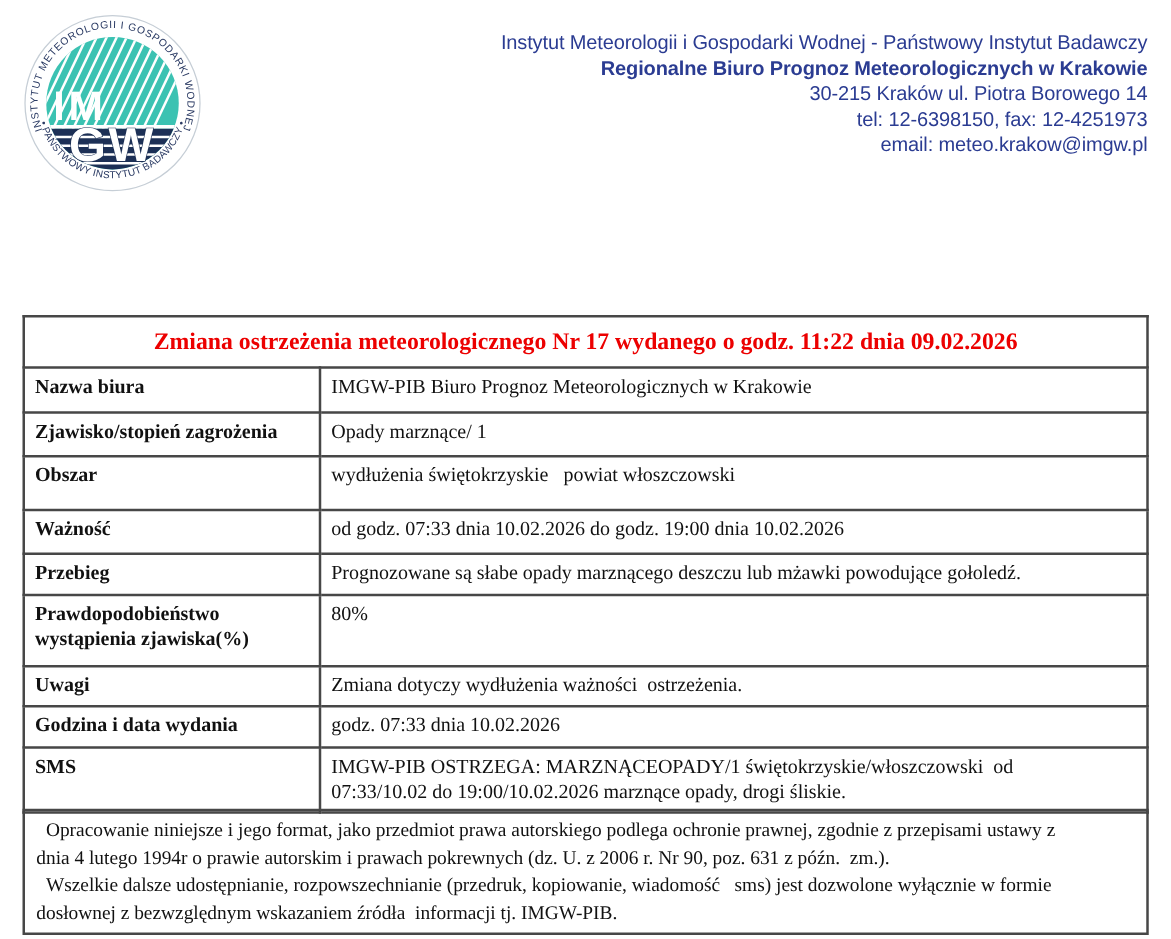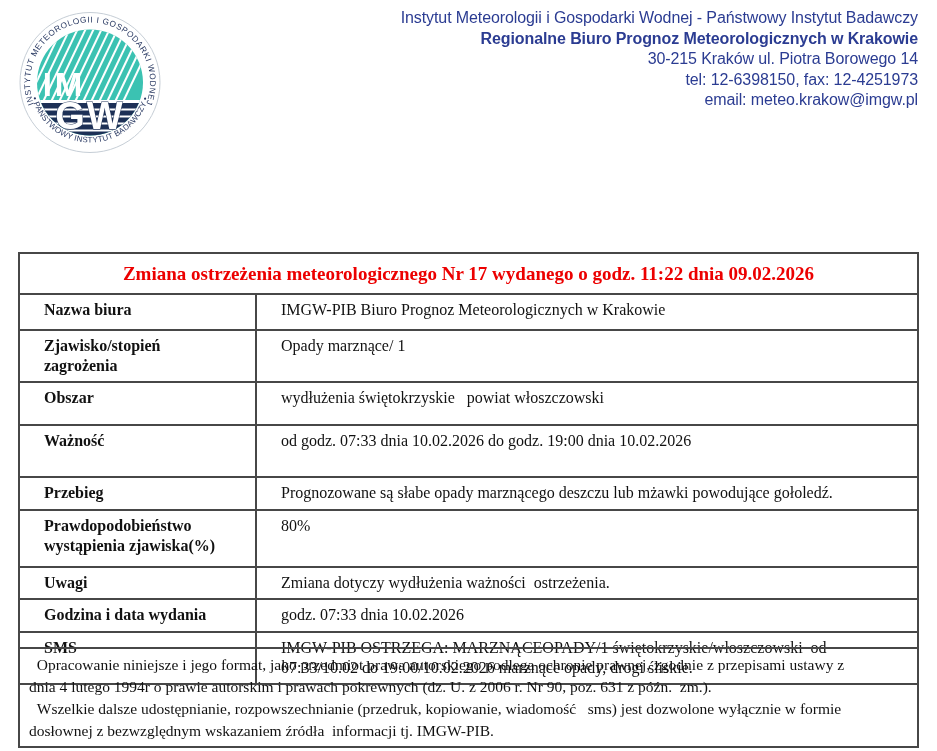--- a/index.html
+++ b/index.html
@@ -5,35 +5,35 @@
   html,body{margin:0;padding:0;}
   body{
     width:937px;height:751px;position:relative;background:#ffffff;
     font-family:"Liberation Sans","DejaVu Sans",sans-serif;
     overflow:hidden;
   }
   
   .logo{position:absolute;left:18px;top:12px;width:144px;height:144px;}
   
   .org-header{
-    position:absolute;top:8px;right:19px;text-align:right;
+    position:absolute;top:25px;right:19px;text-align:right;
     font-size:16px;line-height:20.5px;letter-spacing:-0.1px;
   }
   .org-header .bold{font-weight:bold;}
   
   .warn-table{
     position:absolute;left:18px;top:252px;width:901px;
     border-collapse:collapse;table-layout:fixed;
     font-family:"Liberation Serif","DejaVu Serif",serif;
     color:#111111;
   }
   .warn-table col.c1{width:237px;}
   .warn-table th,.warn-table td{
     border:2px solid #474747;
-    padding:5px 24px;
+    padding:5px 8px;
     font-size:16px;line-height:20px;
     vertical-align:top;text-align:left;
   }
   .warn-table th{font-weight:bold;}
   .warn-table td.value{white-space:pre-wrap;}
   .title-cell{
     text-align:center !important;vertical-align:middle !important;
     font-weight:bold;font-size:19px !important;
   }
   .bold-part{font-weight:normal;margin-left:12px;}
@@ -128,21 +128,21 @@
     <td class="value">IMGW-PIB Biuro Prognoz Meteorologicznych w Krakowie</td>
   </tr>
   <tr style="height:35px">
     <th>Zjawisko/stopień zagrożenia</th>
     <td class="value">Opady marznące/ 1</td>
   </tr>
   <tr style="height:43px">
     <th>Obszar</th>
     <td class="value"><span>wydłużenia świętokrzyskie</span><span class="bold-part">powiat włoszczowski</span></td>
   </tr>
-  <tr style="height:52px">
+  <tr style="height:35px">
     <th>Ważność</th>
     <td class="value">od godz. 07:33 dnia 10.02.2026 do godz. 19:00 dnia 10.02.2026</td>
   </tr>
   <tr style="height:33px">
     <th>Przebieg</th>
     <td class="value">Prognozowane są słabe opady marznącego deszczu lub mżawki powodujące gołoledź.</td>
   </tr>
   <tr style="height:57px">
     <th>Prawdopodobieństwo wystąpienia zjawiska(%)</th>
     <td class="value">80%</td>

